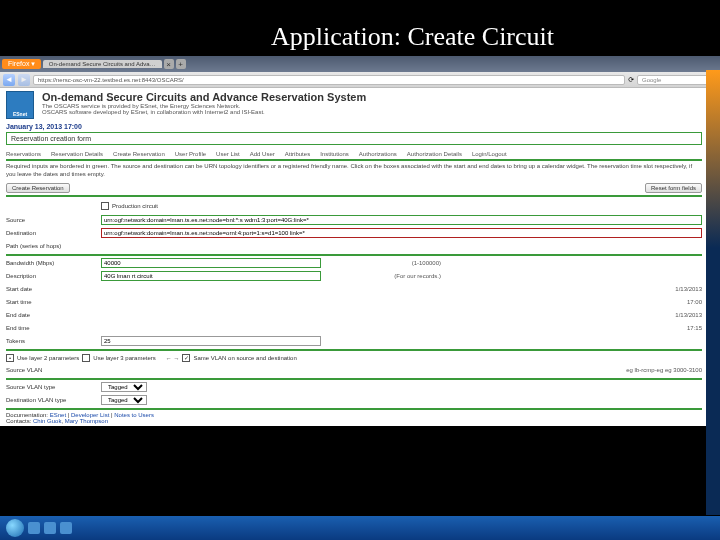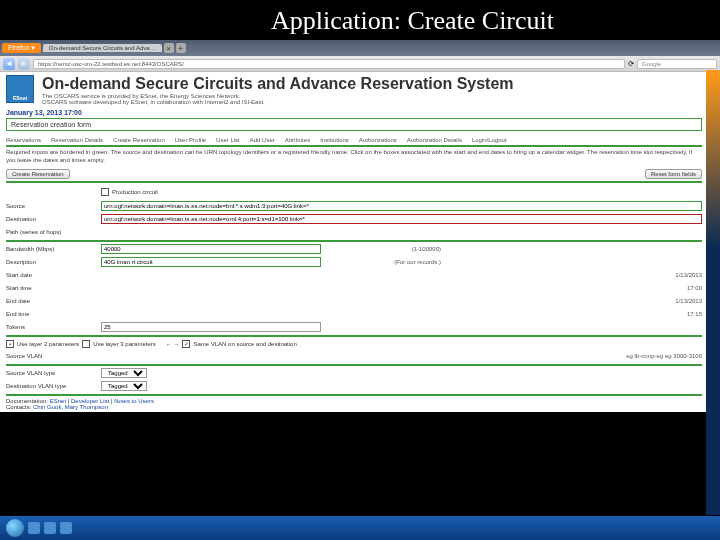--- a/index.html
+++ b/index.html
@@ -1,31 +1,31 @@
 <!DOCTYPE html>
 <html><head>
 <meta charset="utf-8">
 <style>
   * { box-sizing: border-box; margin: 0; padding: 0; }
   html, body { width: 720px; height: 540px; font-family: Arial, sans-serif; background: #000; overflow: hidden; }
-  .slide-title { color: #fff; background: #000; font-size: 26px; font-family: "Times New Roman", serif; text-align: center; padding: 6px 15px 4px 120px; }
+  .slide-title { color: #fff; background: #000; font-size: 26px; font-family: "Times New Roman", serif; text-align: center; padding: 6px 15px 4px 120px; margin-top: 16px; }
   .browser { background: #fff; width: 720px; }
   .tabbar { height: 16px; background: linear-gradient(#4d5a70, #6d7a90); display: flex; align-items: center; font-size: 7px; color: #fff; padding-left: 2px; gap: 2px; }
   .ffbtn { background: #ff8c1a; border-radius: 2px; padding: 1px 6px; font-size: 7px; display: flex; align-items: center; gap: 3px; }
   .tab { background: #d0d0d0; color: #333; padding: 1px 6px; border-radius: 2px 2px 0 0; font-size: 6px; }
   .tabx { background: #aaa; color: #333; width: 10px; height: 10px; display: flex; align-items: center; justify-content: center; border-radius: 2px; font-size: 8px; }
   .addrbar { height: 16px; background: linear-gradient(#e8e8e8, #d4d4d4); display: flex; align-items: center; padding: 0 3px; gap: 3px; font-size: 7px; border-bottom: 1px solid #bbb; }
   .navbtn { width: 12px; height: 12px; border-radius: 2px; background: linear-gradient(#b5d0ff,#7aa8f0); display: flex; align-items: center; justify-content: center; color: #fff; font-size: 8px; }
   .url { flex: 1; background: #fff; border: 1px solid #bbb; border-radius: 2px; padding: 1px 4px; color: #555; font-size: 6px; }
   .searchbox { width: 80px; background: #fff; border: 1px solid #bbb; border-radius: 2px; padding: 1px 4px; color: #888; font-size: 6px; }
   .sidestrip { position: absolute; right: 0; top: 70px; width: 14px; height: 445px; background: linear-gradient(180deg, #ff9a1a 0%, #0a2a55 40%, #0a2a55 100%); }
   .page { background: #fff; padding: 3px 18px 2px 6px; position: relative; font-size: 7px; color: #333; }
   .hdr { display: flex; gap: 8px; align-items: flex-start; }
   .logo { width: 28px; height: 28px; background: #2d7cc0; border: 1px solid #1a5a90; display: flex; align-items: flex-end; justify-content: center; color: #fff; font-size: 5px; font-weight: bold; padding-bottom: 1px; }
-  .ptitle { font-size: 16px; font-weight: bold; }
+  .ptitle { font-size: 11px; font-weight: bold; }
   .psub { font-size: 6px; color: #555; }
   .datetime { color: #1a3a8a; font-weight: bold; font-size: 7px; margin: 4px 0 2px; }
   .section-title { font-size: 7px; padding: 1px 0; }
   .greenline { height: 2px; background: #3a9a3a; margin-bottom: 2px; }
   .greenbox { border: 1px solid #3a9a3a; padding: 2px 4px; margin-bottom: 4px; }
   .navtabs { font-size: 6px; color: #555; padding: 2px 0; display: flex; flex-wrap: wrap; gap: 10px; }
   .navtabs span { white-space: nowrap; }
   .instr { font-size: 6px; color: #444; margin: 2px 0 4px; line-height: 1.3; }
   .toolbar { display: flex; justify-content: space-between; margin-bottom: 2px; }
   .btn { border: 1px solid #999; background: linear-gradient(#fafafa,#e0e0e0); padding: 1px 5px; font-size: 6px; border-radius: 2px; }

